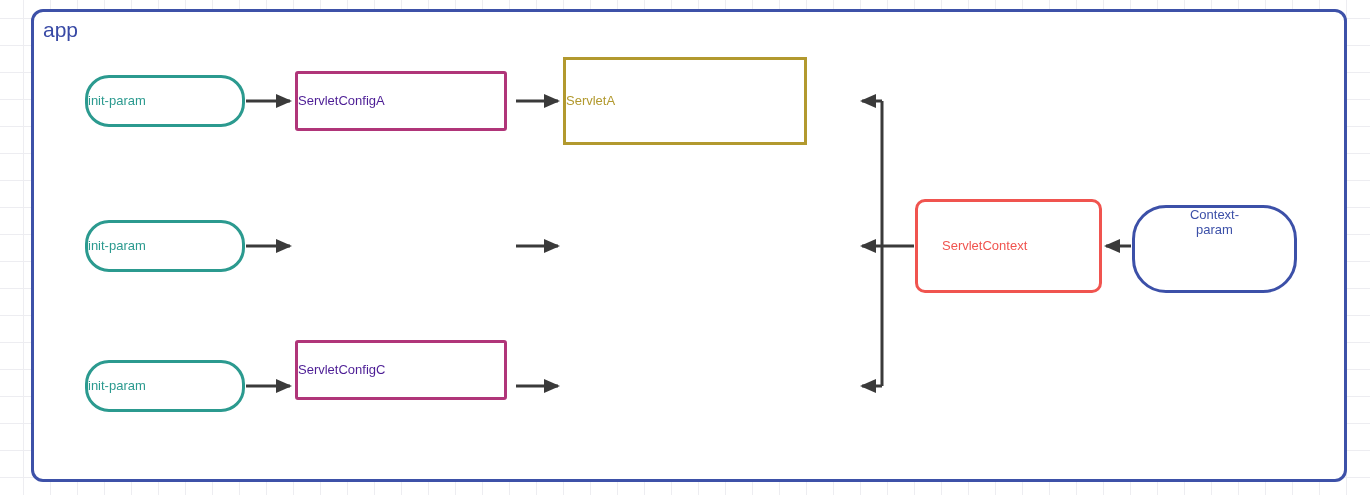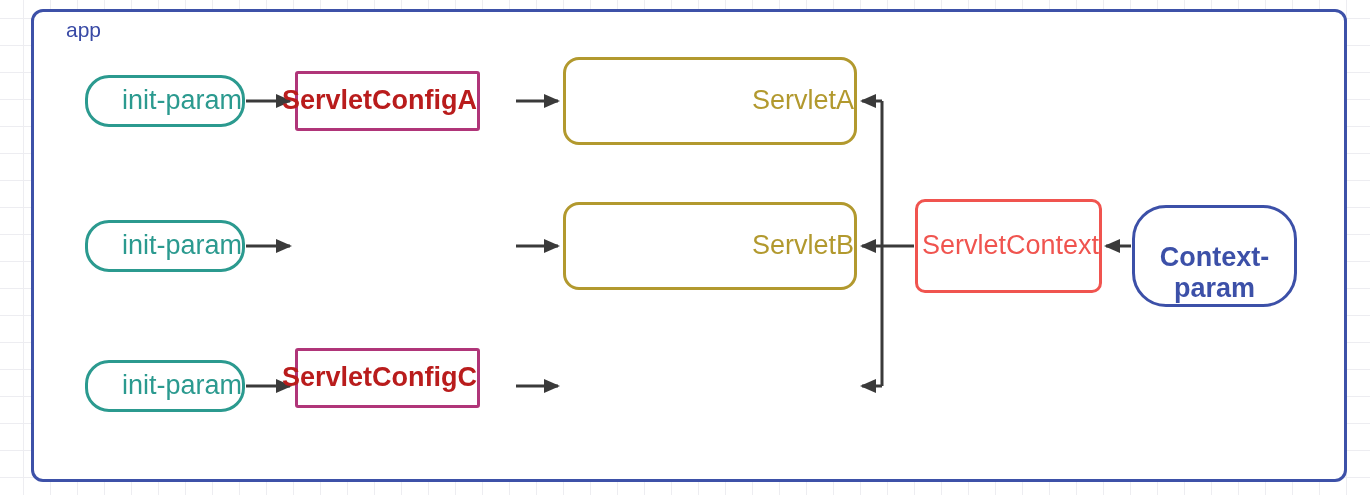--- a/index.html
+++ b/index.html
@@ -21,69 +21,67 @@
   .app-box {
     position: absolute;
     left: 31px; top: 9px;
     width: 1316px; height: 473px;
     background: #ffffff;
     border: 3px solid #3d51a8;
     border-radius: 12px;
   }
   .app-label {
     position: absolute;
-    left: 32px; top: 4px;
+    left: 9px; top: 4px;
     color: #3849a5;
     font-size: 21px;
     line-height: 28px;
   }
 
   .node {
     position: absolute;
     display: flex;
     align-items: center;
-    justify-content: flex-end;
+    justify-content: flex-start;
     text-align: center;
     background: #ffffff;
-    font-size: 27px;
+    font-size: 13px;
     line-height: 1.15;
   }
 
   .pill-teal {
     width: 160px; height: 52px;
     border: 3px solid #2b9a8f;
     color: #2b9a8f;
     border-radius: 24px;
   }
   .box-magenta {
-    width: 185px; height: 60px;
+    width: 212px; height: 60px;
     border: 3px solid #b03579;
-    color: #b91c1c;
+    color: #4c1d95;
     border-radius: 3px;
-    font-weight: bold;
   }
   .box-gold {
-    width: 294px; height: 88px;
+    width: 244px; height: 88px;
     border: 3px solid #b2992e;
     color: #b2992e;
-    border-radius: 16px;
+    border-radius: 0;
   }
   .box-red {
     width: 187px; height: 94px;
     border: 3px solid #f0544f;
     color: #f0544f;
     border-radius: 10px;
   }
   .pill-blue {
-    width: 165px; height: 102px;
+    width: 165px; height: 88px;
     border: 3px solid #3c50a8;
     color: #3c50a8;
     border-radius: 34px;
     flex-direction: column;
-    font-weight: bold;
   }
 
   .edges {
     position: absolute;
     left: 0; top: 0;
     width: 1370px; height: 495px;
     pointer-events: none;
   }
   .edge {
     stroke: #3a3a3a;
@@ -125,31 +123,28 @@
   <div class="node box-magenta" style="left:295px; top:71px;">
     <span>ServletConfigA</span>
   </div>
   <div class="node box-gold" style="left:563px; top:57px;">
     <span>ServletA</span>
   </div>
 
   <div class="node pill-teal" style="left:85px; top:220px;">
     <span>init-param</span>
   </div>
-  <div class="node box-gold" style="left:563px; top:202px;">
-    <span>ServletB</span>
-  </div>
-  <div class="node box-red" style="left:915px; top:199px;">
+  <div class="node box-red" style="left:915px; top:199px;padding-left:24px;">
     <span>ServletContext</span>
   </div>
   <div class="node pill-blue" style="left:1132px; top:205px;">
     <span>Context-</span>
     <span>param</span>
   </div>
 
   <div class="node pill-teal" style="left:85px; top:360px;">
     <span>init-param</span>
   </div>
-  <div class="node box-magenta" style="left:295px; top:348px;padding-left:44px;">
+  <div class="node box-magenta" style="left:295px; top:340px;">
     <span>ServletConfigC</span>
   </div>
 
 </div>
 
 </body></html>

